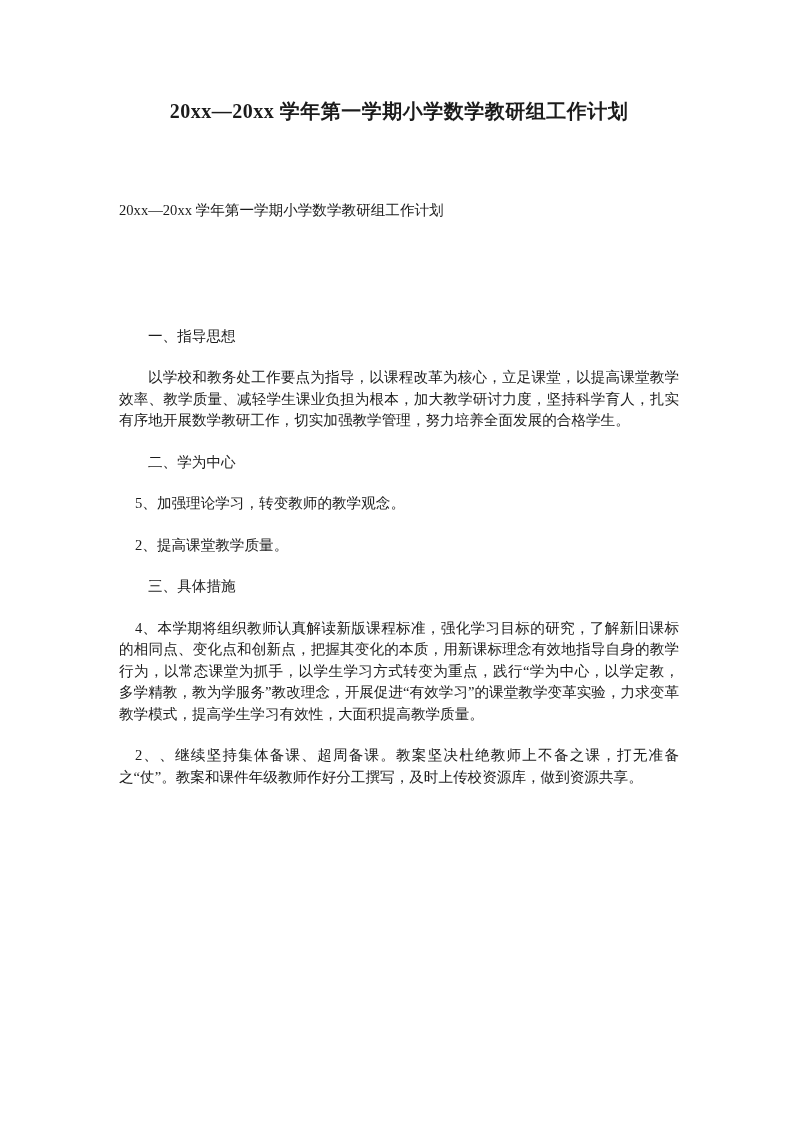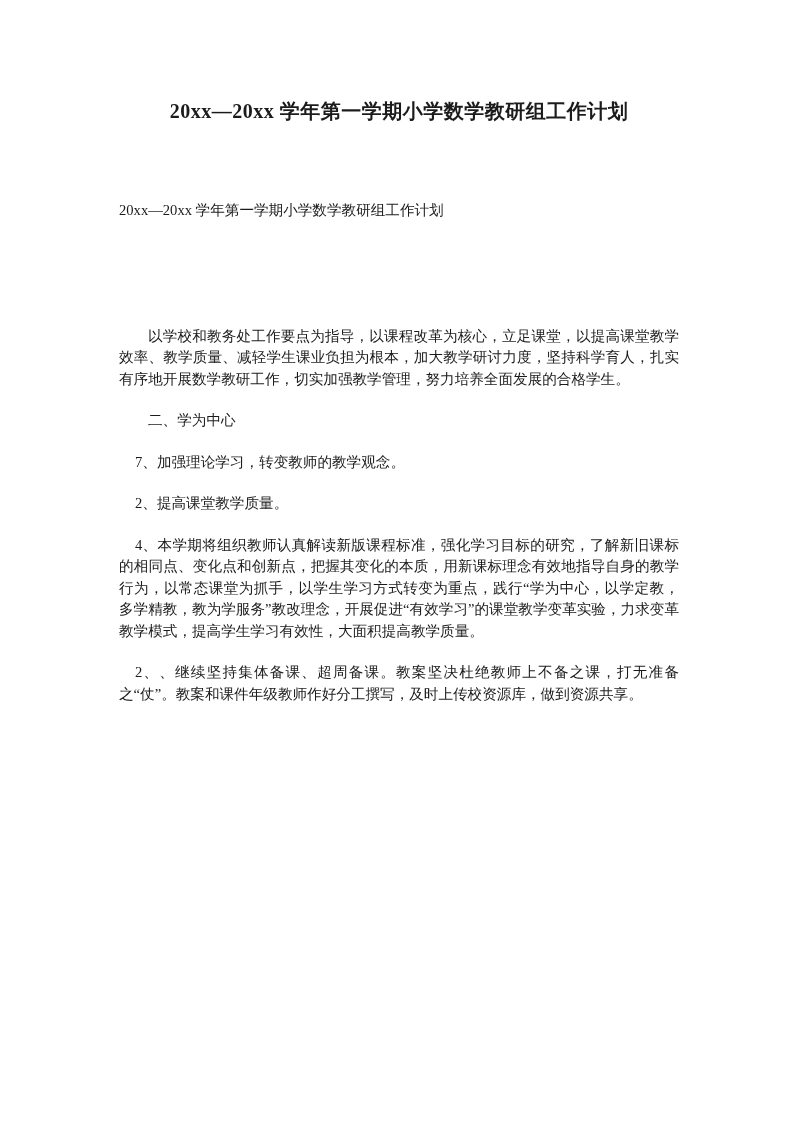--- a/index.html
+++ b/index.html
@@ -50,20 +50,22 @@
 </style>
 </head>
 <body>
 
 <div class="page">
   <h1 class="doc-title">20xx—20xx 学年第一学期小学数学教研组工作计划</h1>
 
   <p class="doc-subtitle">20xx—20xx 学年第一学期小学数学教研组工作计划</p>
 
   <div class="doc-body" id="doc-body">
+      <p class="pt-heading">一、指导思想</p>
       <p class="pt-body">以学校和教务处工作要点为指导，以课程改革为核心，立足课堂，以提高课堂教学效率、教学质量、减轻学生课业负担为根本，加大教学研讨力度，坚持科学育人，扎实有序地开展数学教研工作，切实加强教学管理，努力培养全面发展的合格学生。</p>
       <p class="pt-heading">二、学为中心</p>
-      <p class="pt-item">7、加强理论学习，转变教师的教学观念。</p>
+      <p class="pt-item">5、加强理论学习，转变教师的教学观念。</p>
       <p class="pt-item">2、提高课堂教学质量。</p>
+      <p class="pt-heading">三、具体措施</p>
       <p class="pt-item">4、本学期将组织教师认真解读新版课程标准，强化学习目标的研究，了解新旧课标的相同点、变化点和创新点，把握其变化的本质，用新课标理念有效地指导自身的教学行为，以常态课堂为抓手，以学生学习方式转变为重点，践行“学为中心，以学定教，多学精教，教为学服务”教改理念，开展促进“有效学习”的课堂教学变革实验，力求变革教学模式，提高学生学习有效性，大面积提高教学质量。</p>
       <p class="pt-item">2、、继续坚持集体备课、超周备课。教案坚决杜绝教师上不备之课，打无准备之“仗”。教案和课件年级教师作好分工撰写，及时上传校资源库，做到资源共享。</p>
     </div>
 </div>
 
 </body></html>

